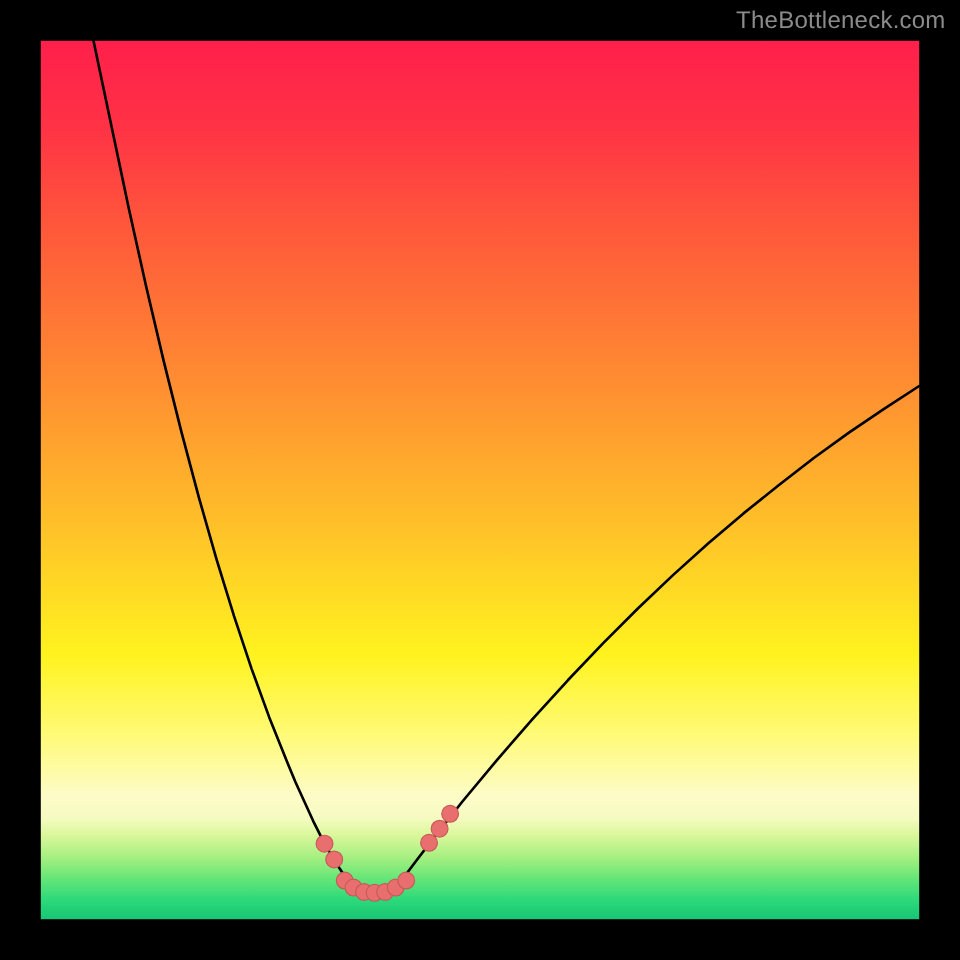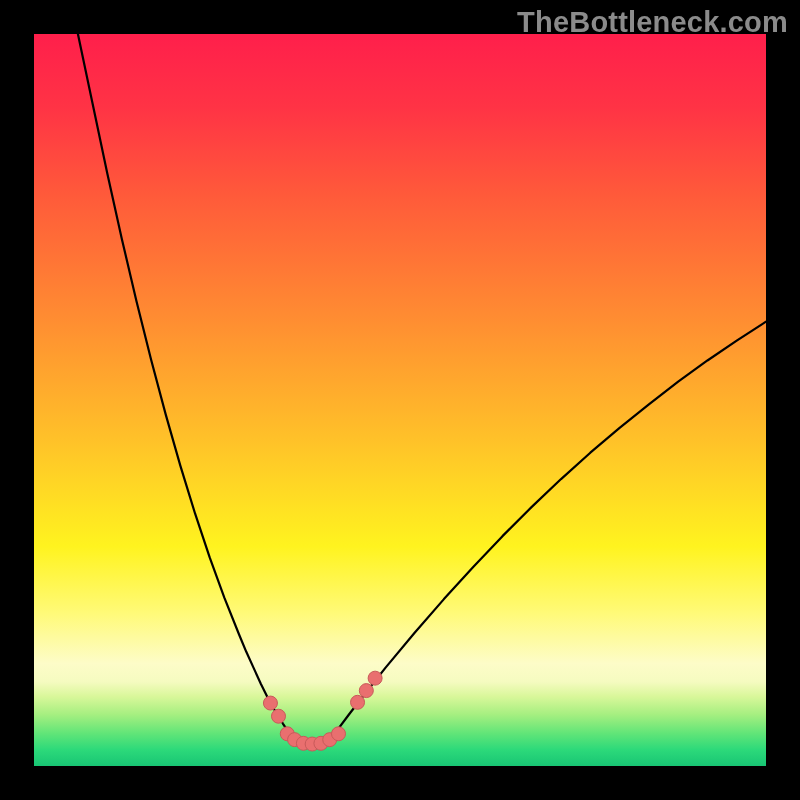--- a/index.html
+++ b/index.html
@@ -25,22 +25,22 @@
     top: 34px;
     width: 732px;
     height: 732px;
     
   }
   .watermark {
     position: absolute;
     top: 6px;
     right: 12px;
     color: #8b8b8b;
-    font-size: 29px;
-    font-weight: 700;
+    font-size: 20px;
+    font-weight: 400;
     letter-spacing: 0.2px;
   }
   svg.curve-layer {
     position: absolute;
     left: 34px;
     top: 34px;
     width: 732px;
     height: 732px;
     overflow: visible;
   }

